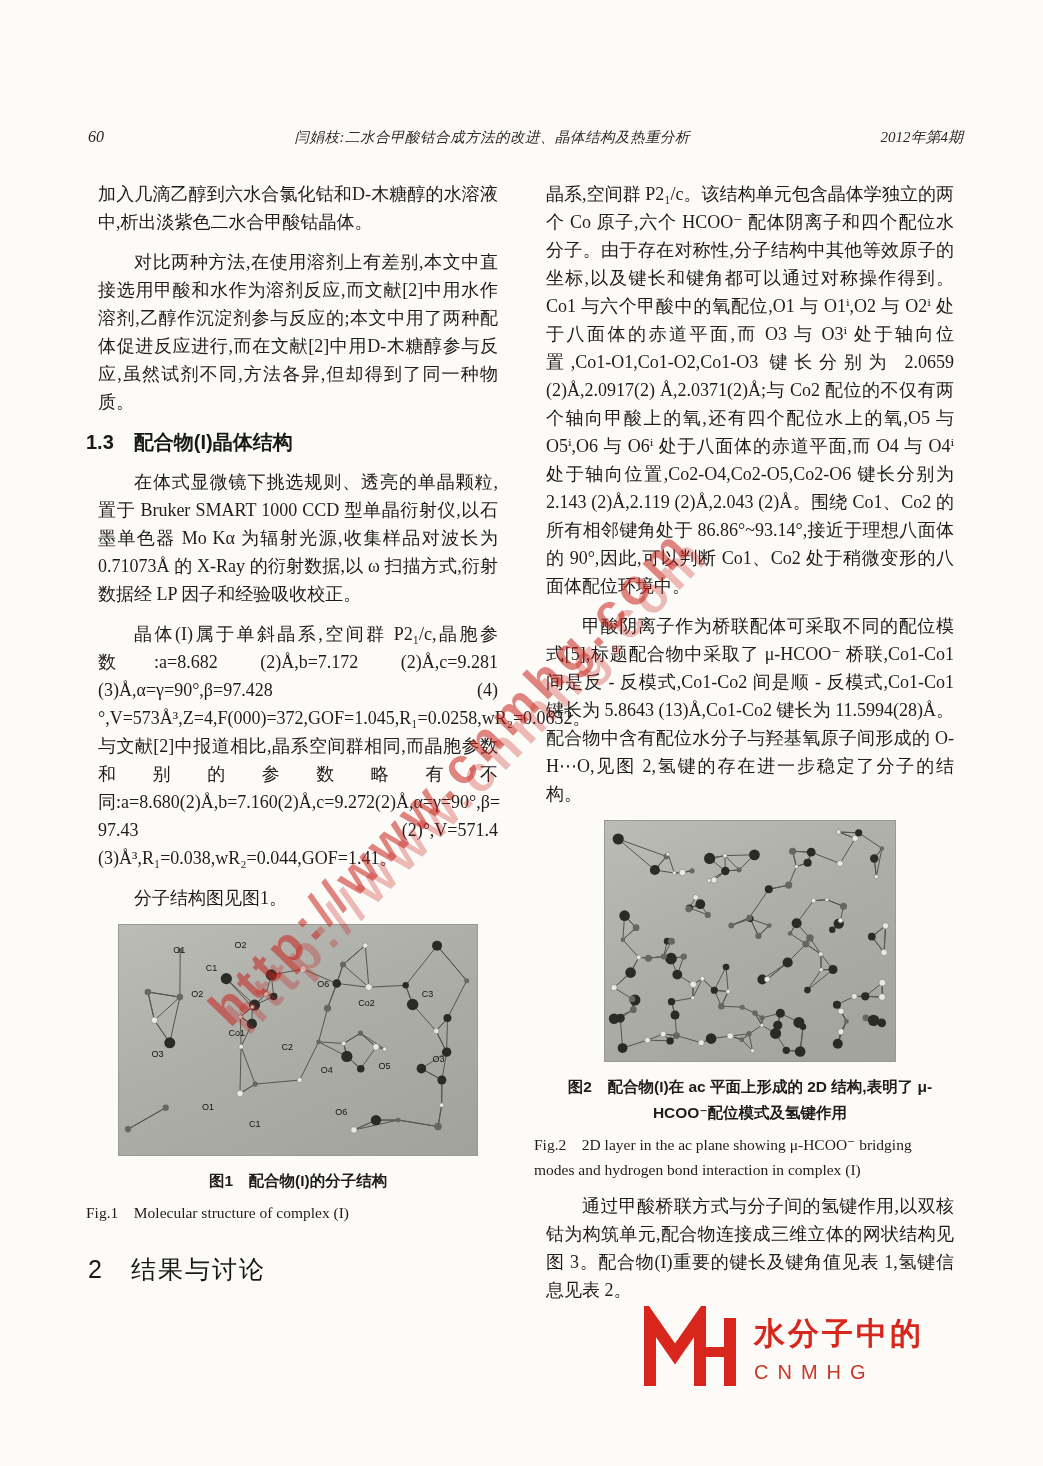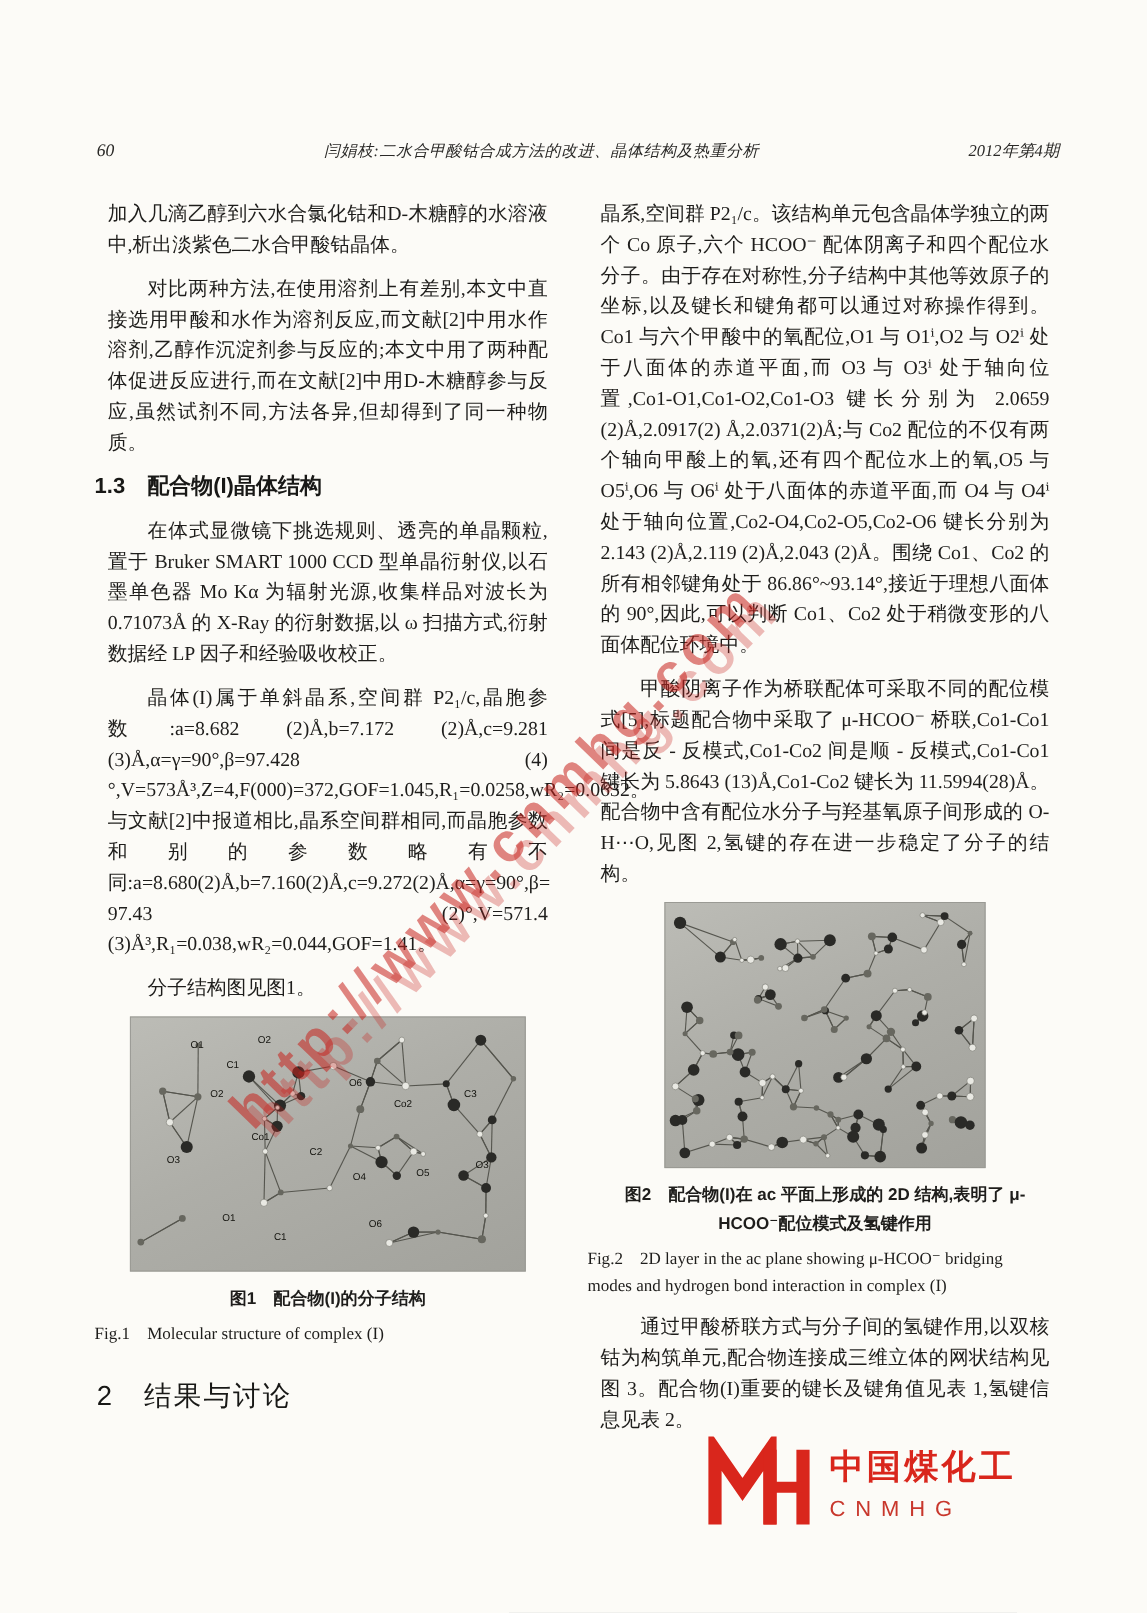--- a/index.html
+++ b/index.html
@@ -642,18 +642,18 @@
   <div class="watermark wm2">http://www.cnmhg.com</div>
 
   <div class="logo">
     <svg class="logo-mark" width="96" height="84" viewBox="0 0 96 84">
       <path d="M8 80 V12 L33 48 L58 12 V80" fill="none" stroke="#d9261c" stroke-width="12"></path>
       <path d="M58 12 V80" fill="none" stroke="#d9261c" stroke-width="12"></path>
       <path d="M88 12 V80" fill="none" stroke="#d9261c" stroke-width="12"></path>
       <path d="M58 46 H88" fill="none" stroke="#d9261c" stroke-width="10"></path>
     </svg>
     <div class="logo-text">
-      <div class="logo-zh">中国煤化工</div>
+      <div class="logo-zh">水分子中的</div>
       <div class="logo-en">CNMHG</div>
     </div>
   </div>
 
 </div>
 
 </body></html>

